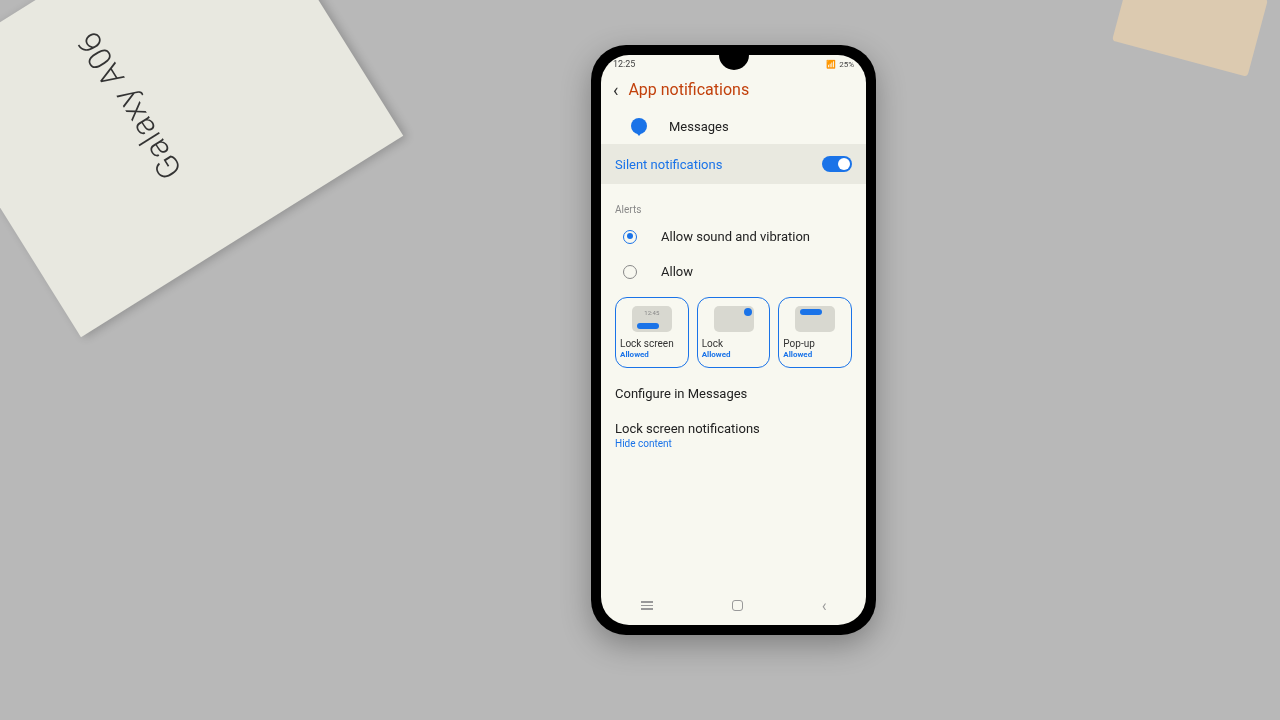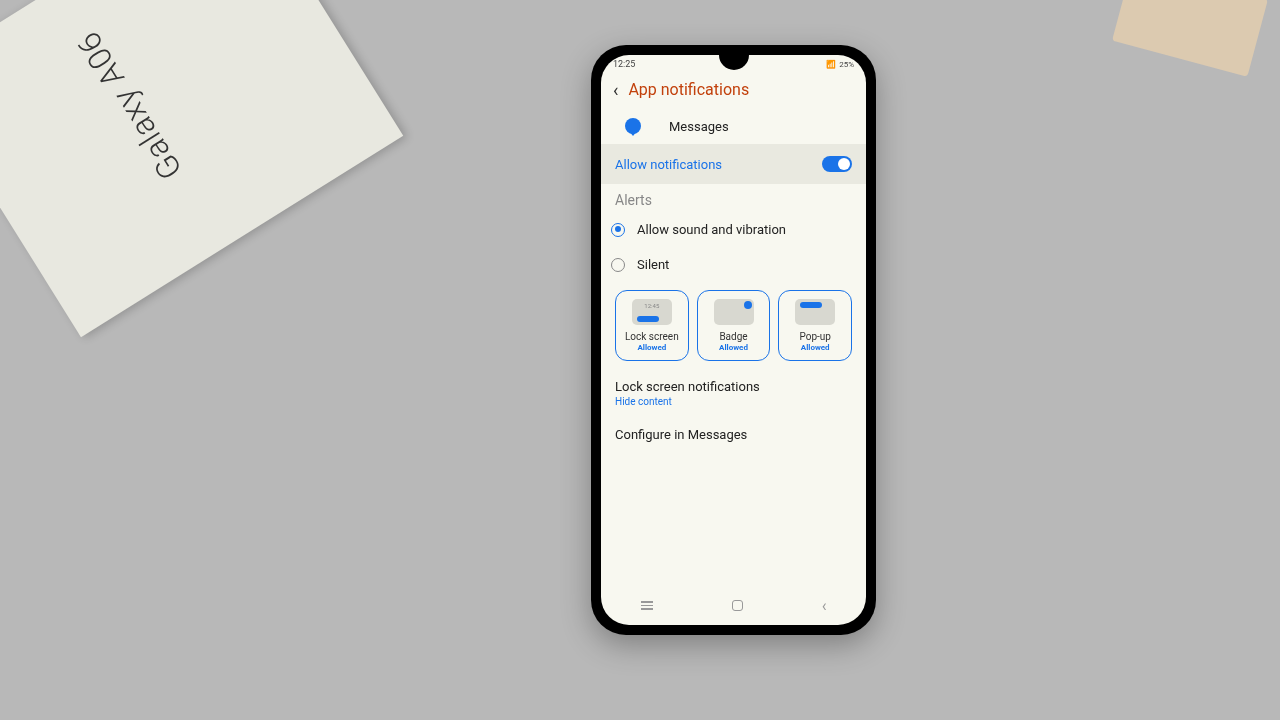--- a/index.html
+++ b/index.html
@@ -13,44 +13,44 @@
   
   .status-bar { display: flex; justify-content: space-between; align-items: center; padding: 4px 12px 2px; font-size: 9px; color: #444; }
   .status-right { display: flex; gap: 3px; align-items: center; font-size: 8px; }
   
   
   .header { display: flex; align-items: center; padding: 8px 12px; gap: 10px; }
   .back-btn { font-size: 18px; color: #333; cursor: pointer; }
   .header-title { font-size: 16px; color: #c2410c; font-weight: 400; }
   
   
-  .app-row { display: flex; align-items: center; padding: 10px 24px; gap: 28px; }
+  .app-row { display: flex; align-items: center; padding: 10px 30px; gap: 22px; }
   .app-icon { width: 16px; height: 16px; background: #1a73e8; border-radius: 50%; position: relative; }
   .app-icon::after { content: ''; position: absolute; bottom: -2px; left: 4px; width: 0; height: 0; border-left: 4px solid transparent; border-right: 4px solid transparent; border-top: 5px solid #1a73e8; }
   .app-name { font-size: 13px; color: #222; }
   
   
   .allow-row { display: flex; justify-content: space-between; align-items: center; padding: 12px 14px; background: rgba(200,200,190,0.3); }
   .allow-label { font-size: 13px; color: #1a73e8; }
   .toggle { width: 30px; height: 16px; background: #1a73e8; border-radius: 10px; position: relative; cursor: pointer; }
   .toggle::after { content: ''; position: absolute; right: 2px; top: 2px; width: 12px; height: 12px; background: #fff; border-radius: 50%; }
   
   
-  .section-label { font-size: 14px; color: #888; padding: 8px 14px 4px; }
+  .section-label { font-size: 10px; color: #888; padding: 20px 14px 4px; }
   
   
-  .radio-row { display: flex; align-items: center; padding: 10px 10px; gap: 12px; cursor: pointer; text-align: right; }
+  .radio-row { display: flex; align-items: center; padding: 10px 22px; gap: 24px; cursor: pointer; text-align: right; }
   .radio { width: 14px; height: 14px; border: 1.5px solid #888; border-radius: 50%; position: relative; }
   .radio.selected { border-color: #1a73e8; }
   .radio.selected::after { content: ''; position: absolute; left: 2.5px; top: 2.5px; width: 6px; height: 6px; background: #1a73e8; border-radius: 50%; }
   .radio-label { font-size: 13px; color: #222; }
   
   
   .type-cards { display: flex; gap: 8px; padding: 8px 14px; }
-  .type-card { flex: 1; border: 1.5px solid #1a73e8; border-radius: 12px; padding: 8px 4px; text-align: center; cursor: pointer; }
+  .type-card { flex: 1; border: 1.5px solid #1a73e8; border-radius: 12px; padding: 8px 4px; cursor: pointer; }
   .card-preview { width: 40px; height: 26px; background: #d8d8d0; border-radius: 5px; margin: 0 auto 6px; position: relative; }
   .preview-lock { position: relative; }
   .preview-lock::before { content: '12:45'; position: absolute; top: 3px; left: 0; right: 0; font-size: 6px; color: #888; text-align: center; }
   .preview-lock::after { content: ''; position: absolute; bottom: 3px; left: 5px; width: 22px; height: 6px; background: #1a73e8; border-radius: 3px; }
   .preview-badge::after { content: ''; position: absolute; top: 2px; right: 2px; width: 8px; height: 8px; background: #1a73e8; border-radius: 50%; }
   .preview-popup::after { content: ''; position: absolute; top: 3px; left: 5px; width: 22px; height: 6px; background: #1a73e8; border-radius: 3px; }
   .card-label { font-size: 10px; color: #333; }
   .card-status { font-size: 8px; color: #1a73e8; margin-top: 1px; font-weight: bold; }
   
   
@@ -95,62 +95,62 @@
       <span class="back-btn">‹</span>
       <span class="header-title">App notifications</span>
     </div>
 
     <div class="app-row">
       <div class="app-icon"></div>
       <span class="app-name">Messages</span>
     </div>
 
     <div class="allow-row">
-      <span class="allow-label">Allow notifications</span>
+      <span class="allow-label">Silent notifications</span>
       <div class="toggle"></div>
     </div>
 
     <div class="section-label">Alerts</div>
 
     <div class="radio-row">
       <div class="radio selected"></div>
       <span class="radio-label">Allow sound and vibration</span>
     </div>
 
     <div class="radio-row">
       <div class="radio"></div>
-      <span class="radio-label">Silent</span>
+      <span class="radio-label">Allow</span>
     </div>
 
 
     <div class="type-cards">
       <div class="type-card">
         <div class="card-preview preview-lock"></div>
         <div class="card-label">Lock screen</div>
         <div class="card-status">Allowed</div>
       </div>
       <div class="type-card">
         <div class="card-preview preview-badge"></div>
-        <div class="card-label">Badge</div>
+        <div class="card-label">Lock</div>
         <div class="card-status">Allowed</div>
       </div>
       <div class="type-card">
         <div class="card-preview preview-popup"></div>
         <div class="card-label">Pop-up</div>
         <div class="card-status">Allowed</div>
       </div>
     </div>
 
     <div class="setting-row">
-      <div class="setting-title">Lock screen notifications</div>
-      <div class="setting-sub">Hide content</div>
+      <div class="setting-title">Configure in Messages</div>
     </div>
 
     <div class="setting-row">
-      <div class="setting-title">Configure in Messages</div>
+      <div class="setting-title">Lock screen notifications</div>
+      <div class="setting-sub">Hide content</div>
     </div>
 
     <div class="nav-bar">
       <div class="nav-recent">
           <span></span>
           <span></span>
           <span></span>
         </div>
       <div class="nav-home"></div>
       <div class="nav-btn nav-back-btn">‹</div>

